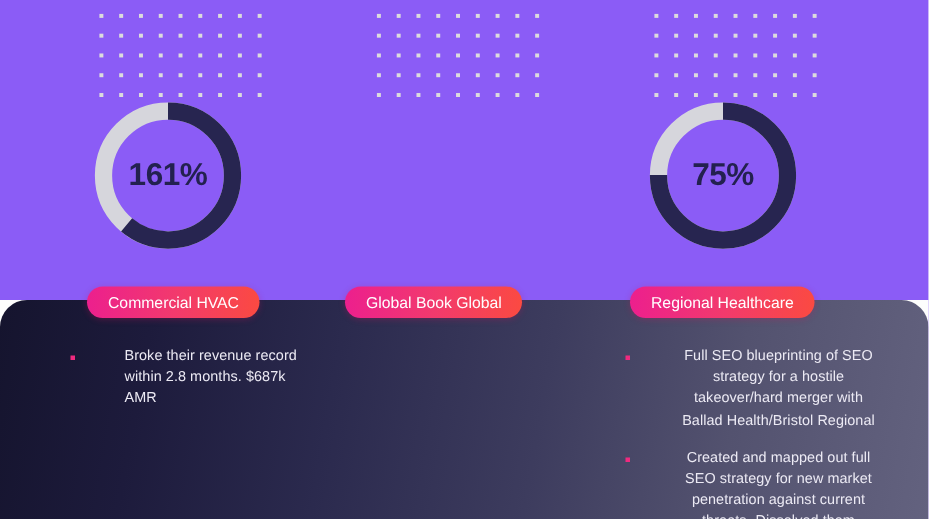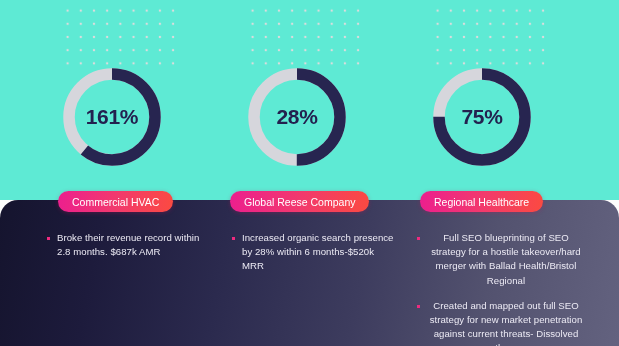--- a/index.html
+++ b/index.html
@@ -23,21 +23,21 @@
     background: #fdfdfd;
     overflow: hidden;
   }
 
   
   .top-area {
     position: absolute;
     left: 0; top: 0;
     width: 619px;
     height: 200px;
-    background: #5eead4;
+    background: #8b5cf6;
   }
 
   .col-top {
     position: absolute;
     top: 0;
     width: 185px;
     height: 200px;
   }
   .col-top.c1 { left: 25px; }
   .col-top.c2 { left: 210px; }
@@ -145,20 +145,21 @@
     background: #ef2a7f;
     margin-top: 6px;
     margin-right: 7px;
   }
   .bullet-text {
     flex: 1 1 auto;
     color: #eceaf4;
     font-size: 9.6px;
     line-height: 14.2px;
     letter-spacing: 0.05px;
+    margin-left: 26px;
   }
 </style>
 </head>
 <body>
 
 <div class="stage">
 
   <div class="top-area">
 
     <div class="col-top c1">
@@ -167,27 +168,20 @@
         <svg width="108" height="108" viewBox="0 0 108 108">
           <circle cx="54" cy="54" r="43" fill="none" stroke="#d6d6dc" stroke-width="11.5"></circle>
           <circle class="donut-arc" cx="54" cy="54" r="43" fill="none" stroke="#272550" stroke-width="11.5" transform="rotate(-90 54 54)" stroke-dasharray="164.80795060732055 106.36901760140167"></circle>
         </svg>
         <div class="donut-label">161%</div>
       </div>
     </div>
 
     <div class="col-top c2">
       <div class="dotgrid"></div>
-      <div class="donut-wrap">
-        <svg width="108" height="108" viewBox="0 0 108 108">
-          <circle cx="54" cy="54" r="43" fill="none" stroke="#d6d6dc" stroke-width="11.5"></circle>
-          <circle class="donut-arc" cx="54" cy="54" r="43" fill="none" stroke="#272550" stroke-width="11.5" transform="rotate(-90 54 54)" stroke-dasharray="135.0884841043611 136.0884841043611"></circle>
-        </svg>
-        <div class="donut-label">28%</div>
-      </div>
     </div>
 
     <div class="col-top c3">
       <div class="dotgrid"></div>
       <div class="donut-wrap">
         <svg width="108" height="108" viewBox="0 0 108 108">
           <circle cx="54" cy="54" r="43" fill="none" stroke="#d6d6dc" stroke-width="11.5"></circle>
           <circle class="donut-arc" cx="54" cy="54" r="43" fill="none" stroke="#272550" stroke-width="11.5" transform="rotate(-90 54 54)" stroke-dasharray="202.63272615654165 68.54424205218055"></circle>
         </svg>
         <div class="donut-label">75%</div>
@@ -202,26 +196,22 @@
       <div class="pill">Commercial HVAC</div>
       <div class="bullets">
         <div class="bullet">
           <span class="bullet-marker"></span>
           <span class="bullet-text">Broke their revenue record within 2.8 months. $687k AMR</span>
         </div>
       </div>
     </div>
 
     <div class="panel-col c2">
-      <div class="pill">Global Reese Company</div>
+      <div class="pill">Global Book Global</div>
       <div class="bullets">
-        <div class="bullet">
-          <span class="bullet-marker"></span>
-          <span class="bullet-text">Increased organic search presence by 28% within 6 months-$520k MRR</span>
-        </div>
       </div>
     </div>
 
     <div class="panel-col c3">
       <div class="pill">Regional Healthcare</div>
       <div class="bullets">
         <div class="bullet">
           <span class="bullet-marker"></span>
           <span class="bullet-text">Full SEO blueprinting of SEO strategy for a hostile takeover/hard merger with Ballad Health/Bristol Regional</span>
         </div>

